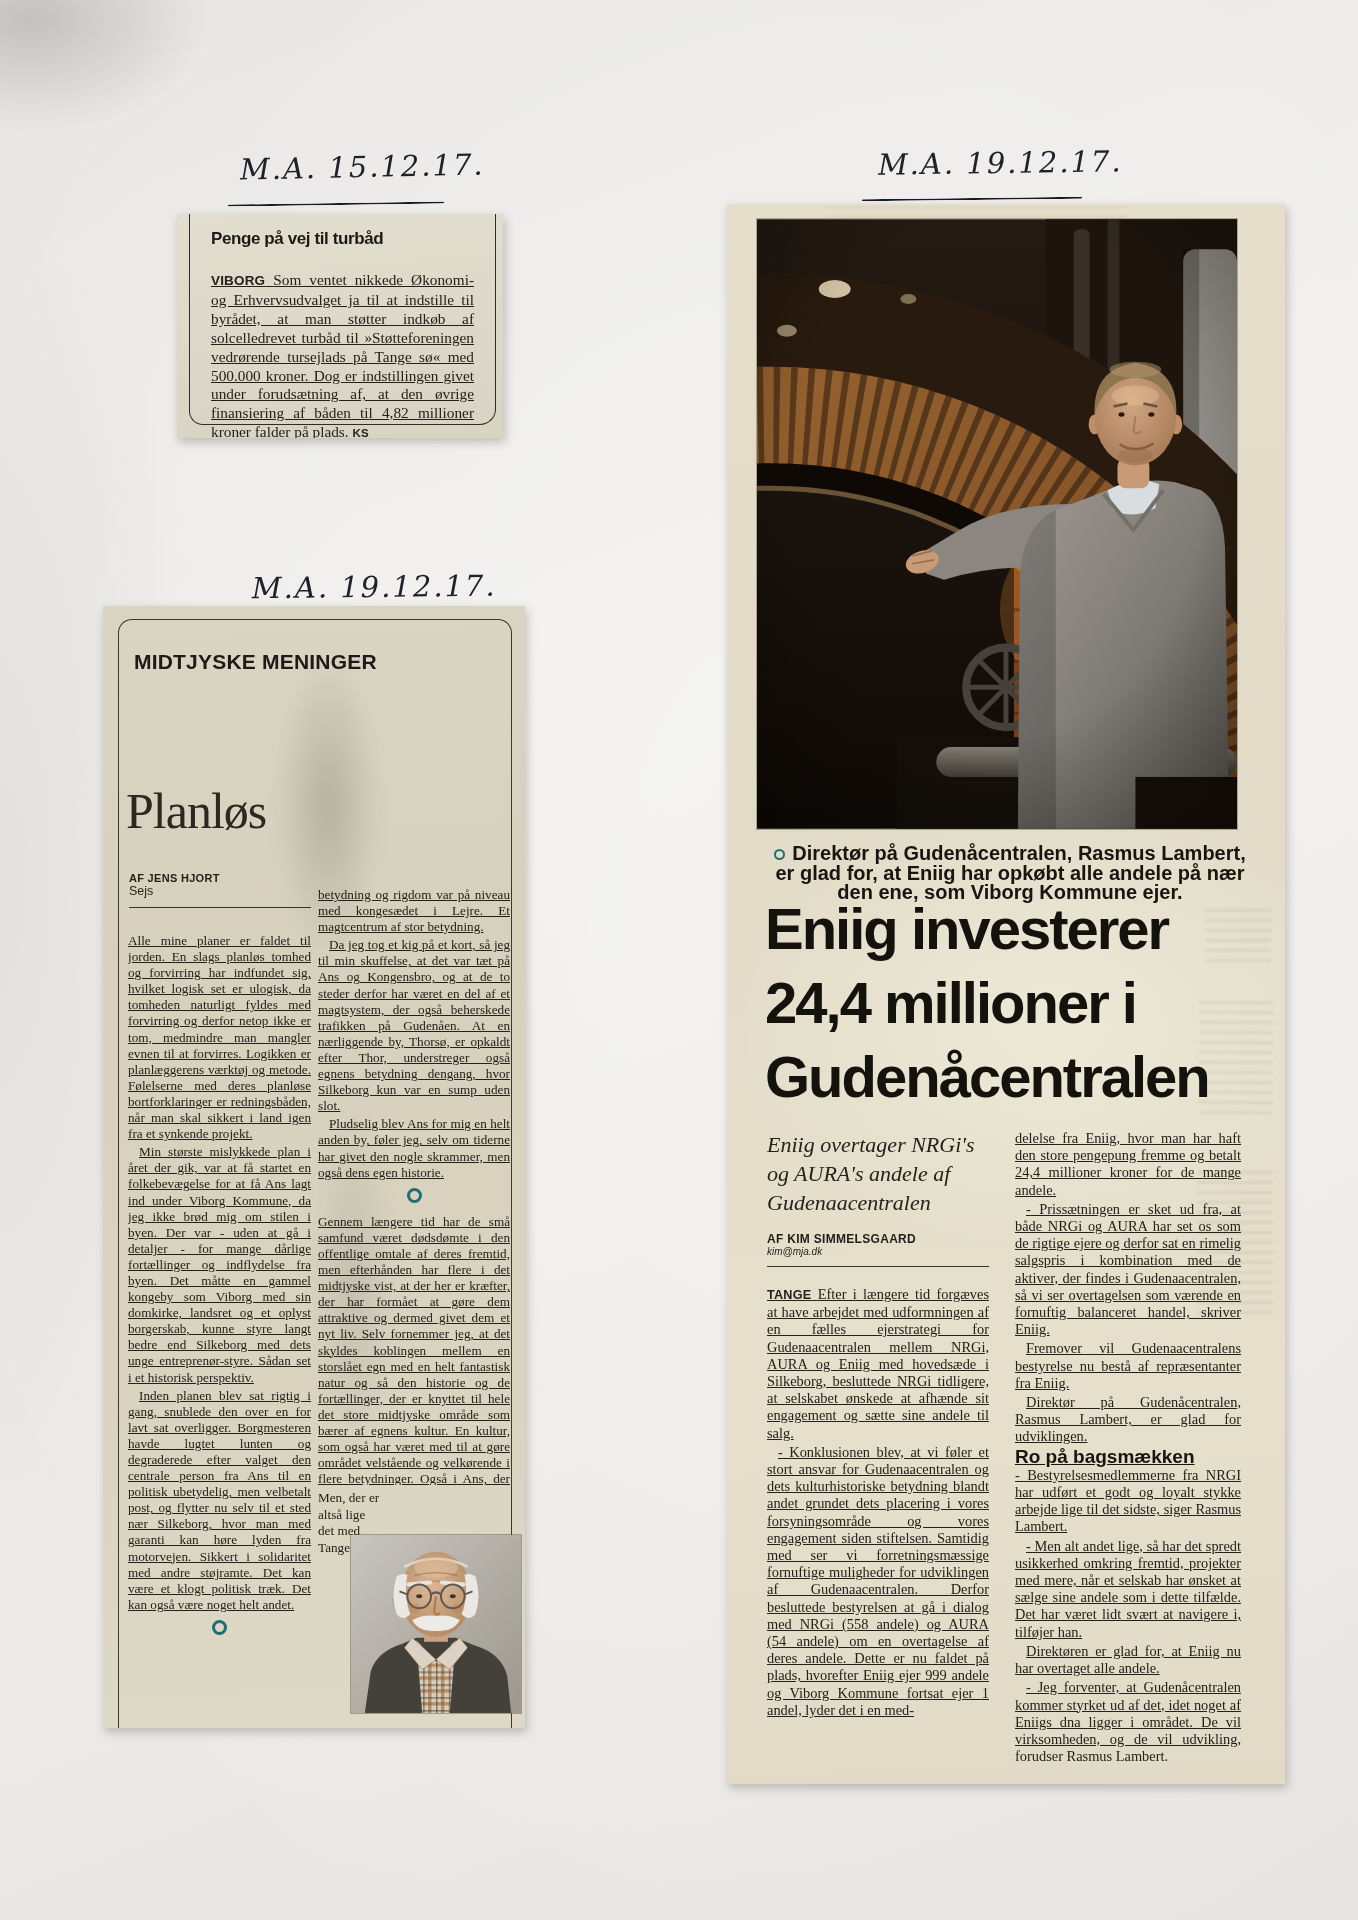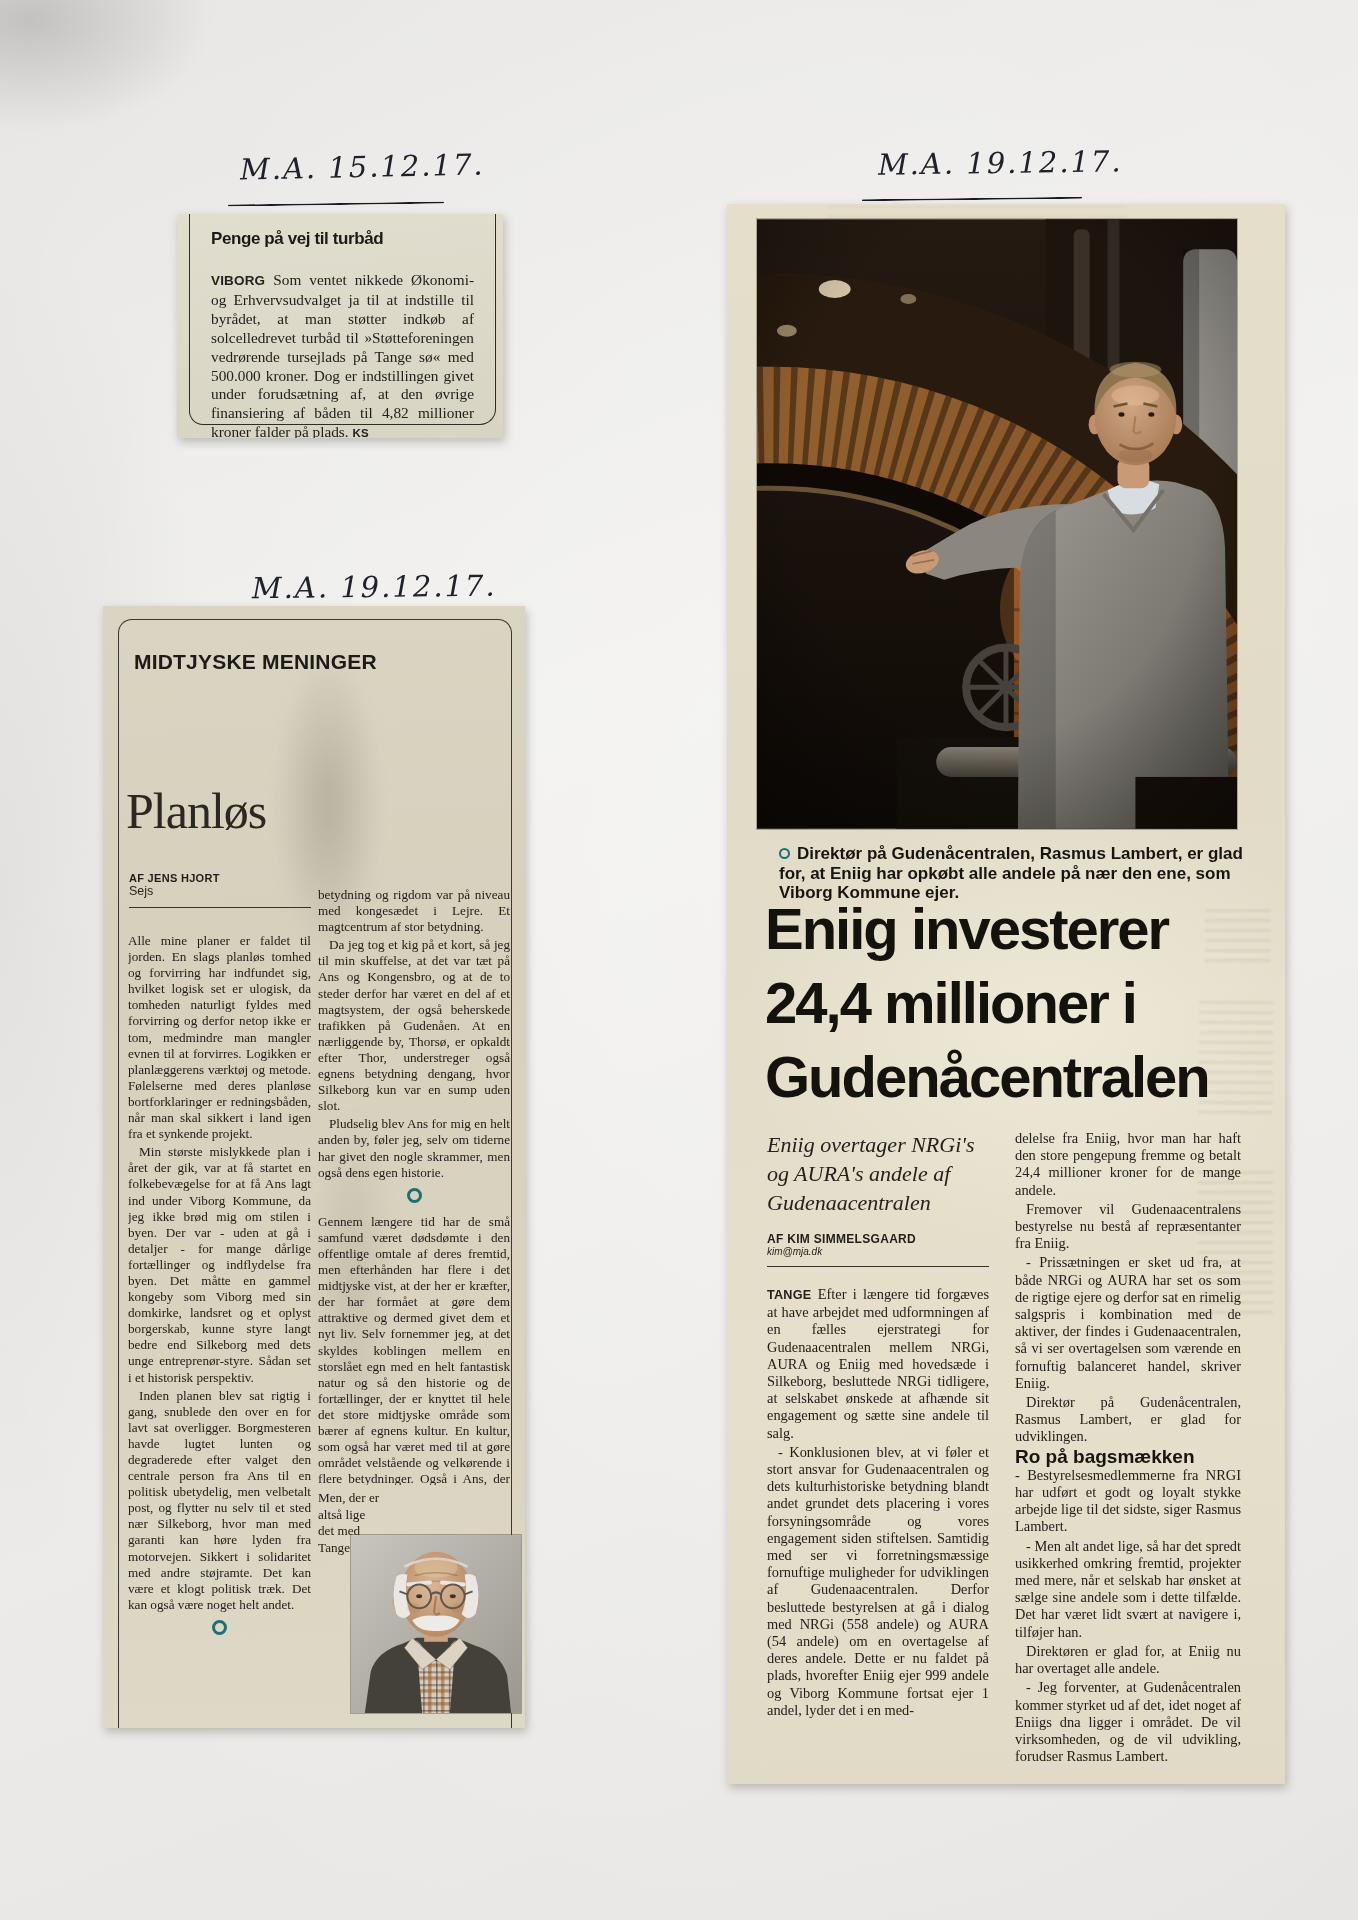--- a/index.html
+++ b/index.html
@@ -9,21 +9,21 @@
   #page::before{content:"";position:absolute;inset:0;pointer-events:none;
         background:
           radial-gradient(260px 160px at 30px 20px, rgba(110,108,104,.30), rgba(0,0,0,0) 70%),
           radial-gradient(300px 900px at 0px 900px, rgba(120,118,112,.12), rgba(0,0,0,0) 75%),
           radial-gradient(1200px 1600px at 60% 45%, rgba(255,255,255,.35), rgba(0,0,0,0) 80%);}
   .hw{position:absolute;font-family:"DejaVu Serif",serif;font-style:italic;
       color:#20222b;letter-spacing:2px;font-size:29px;white-space:nowrap;}
   .hw-line{position:absolute;border-top:2.6px solid #181a22;border-radius:2px;}
   .clip{position:absolute;overflow:hidden;box-shadow:2px 4px 9px rgba(60,55,40,.28);}
   .serifbody{font-family:"Liberation Serif",serif;text-align:justify;}
-  .serifbody p{margin:0 0 2px 0;}
+  .serifbody p{margin:0 0 2px 0;text-decoration:underline;}
   .serifbody p.ind{text-indent:11px;}
   .tag{font-family:"Liberation Sans",sans-serif;font-weight:bold;font-size:.88em;letter-spacing:.2px;}
   .bul-row{text-align:center;margin:7px 0;}
   .ring{display:inline-block;width:9px;height:9px;border:3px solid #1e6f74;border-radius:50%;}
   .ghost{position:absolute;opacity:.55;filter:blur(1.1px);pointer-events:none;
          background:repeating-linear-gradient(0deg, rgba(95,88,70,.16) 0 3px, rgba(0,0,0,0) 3px 10px);}
   .smudge{position:absolute;pointer-events:none;filter:blur(7px);}
   
   #clip-turbaad{left:177px;top:214px;width:326px;height:224px;
         background:linear-gradient(175deg,#e2decf 0%,#dcd8c8 60%,#d8d4c2 100%);}
@@ -57,23 +57,23 @@
   #pl-closing span{display:block;}
   #oldman-photo{position:absolute;left:247px;top:928px;width:172px;height:180px;
         border:1px solid rgba(90,80,60,.45);box-sizing:border-box;}
   
   #clip-eniig{left:727px;top:204px;width:558px;height:1580px;
         background:
           radial-gradient(420px 300px at 58% 52%, rgba(248,243,226,.55), rgba(0,0,0,0) 75%),
           linear-gradient(178deg,#e4decb 0%,#e1dbc8 35%,#e5dfcc 75%,#e0dac7 100%);}
   #turbine-photo{position:absolute;left:29px;top:14px;width:482px;height:612px;
         border:1px solid rgba(90,80,60,.4);box-sizing:border-box;}
-  #eniig-caption{position:absolute;left:52px;top:640px;width:478px;
+  #eniig-caption{position:absolute;left:44px;top:640px;width:478px;
         font-family:"Liberation Sans",sans-serif;font-weight:bold;
-        font-size:17px;line-height:19.5px;color:#17150f;text-align:left;}
+        font-size:20px;line-height:19.5px;color:#17150f;text-align:center;}
   #eniig-caption .ring{width:7px;height:7px;border-width:2.6px;margin-right:7px;}
   #eniig-headline{position:absolute;left:38px;top:688px;width:505px;
         font-family:"Liberation Sans",sans-serif;font-weight:bold;font-size:58px;
         line-height:74px;letter-spacing:-2px;color:#14120d;}
   #eniig-subhead{position:absolute;left:40px;top:926px;width:240px;
         font-family:"Liberation Serif",serif;font-style:italic;font-size:22px;
         line-height:29px;color:#24221c;}
   #eniig-byline{position:absolute;left:40px;top:1028px;width:222px;}
   #eniig-byline .byline-name{font-size:12px;}
   #eniig-byline .byline-sub{font-size:10px;font-style:italic;}
@@ -301,22 +301,22 @@
     </div>
 
     <div id="en-left" class="en-col serifbody">
       <p><span class="tag">TANGE</span>
          <span>Efter i længere tid forgæves at have arbejdet med udformningen af en fælles ejerstrategi for Gudenaacentralen mellem NRGi, AURA og Eniig med hovedsæde i Silkeborg, besluttede NRGi tidligere, at selskabet ønskede at afhænde sit engagement og sætte sine andele til salg.</span></p>
       <p class="ind">- Konklusionen blev, at vi føler et stort ansvar for Gudenaacentralen og dets kulturhistoriske betydning blandt andet grundet dets placering i vores forsyningsområde og vores engagement siden stiftelsen. Samtidig med ser vi forretningsmæssige fornuftige muligheder for udviklingen af Gudenaacentralen. Derfor besluttede bestyrelsen at gå i dialog med NRGi (558 andele) og AURA (54 andele) om en overtagelse af deres andele. Dette er nu faldet på plads, hvorefter Eniig ejer 999 andele og Viborg Kommune fortsat ejer 1 andel, lyder det i en med-</p>
     </div>
 
     <div id="en-right" class="en-col serifbody">
       <p>delelse fra Eniig, hvor man har haft den store pengepung fremme og betalt 24,4 millioner kroner for de mange andele.</p>
+      <p class="ind">- Prissætningen er sket ud fra, at både NRGi og AURA har set os som de rigtige ejere og derfor sat en rimelig salgspris i kombination med de aktiver, der findes i Gudenaacentralen, så vi ser overtagelsen som værende en fornuftig balanceret handel, skriver Eniig.</p>
       <p class="ind">Fremover vil Gudenaacentralens bestyrelse nu bestå af repræsentanter fra Eniig.</p>
-      <p class="ind">- Prissætningen er sket ud fra, at både NRGi og AURA har set os som de rigtige ejere og derfor sat en rimelig salgspris i kombination med de aktiver, der findes i Gudenaacentralen, så vi ser overtagelsen som værende en fornuftig balanceret handel, skriver Eniig.</p>
       <p class="ind">Direktør på Gudenåcentralen, Rasmus Lambert, er glad for udviklingen.</p>
       <p class="crosshead">Ro på bagsmækken</p>
       <p>- Bestyrelsesmedlemmerne fra NRGI har udført et godt og loyalt stykke arbejde lige til det sidste, siger Rasmus Lambert.</p>
       <p class="ind">- Men alt andet lige, så har det spredt usikkerhed omkring fremtid, projekter med mere, når et selskab har ønsket at sælge sine andele som i dette tilfælde. Det har været lidt svært at navigere i, tilføjer han.</p>
       <p class="ind">Direktøren er glad for, at Eniig nu har overtaget alle andele.</p>
       <p class="ind">- Jeg forventer, at Gudenåcentralen kommer styrket ud af det, idet noget af Eniigs dna ligger i området. De vil virksomheden, og de vil udvikling, forudser Rasmus Lambert.</p>
     </div>
   </div>
 
 </div>

